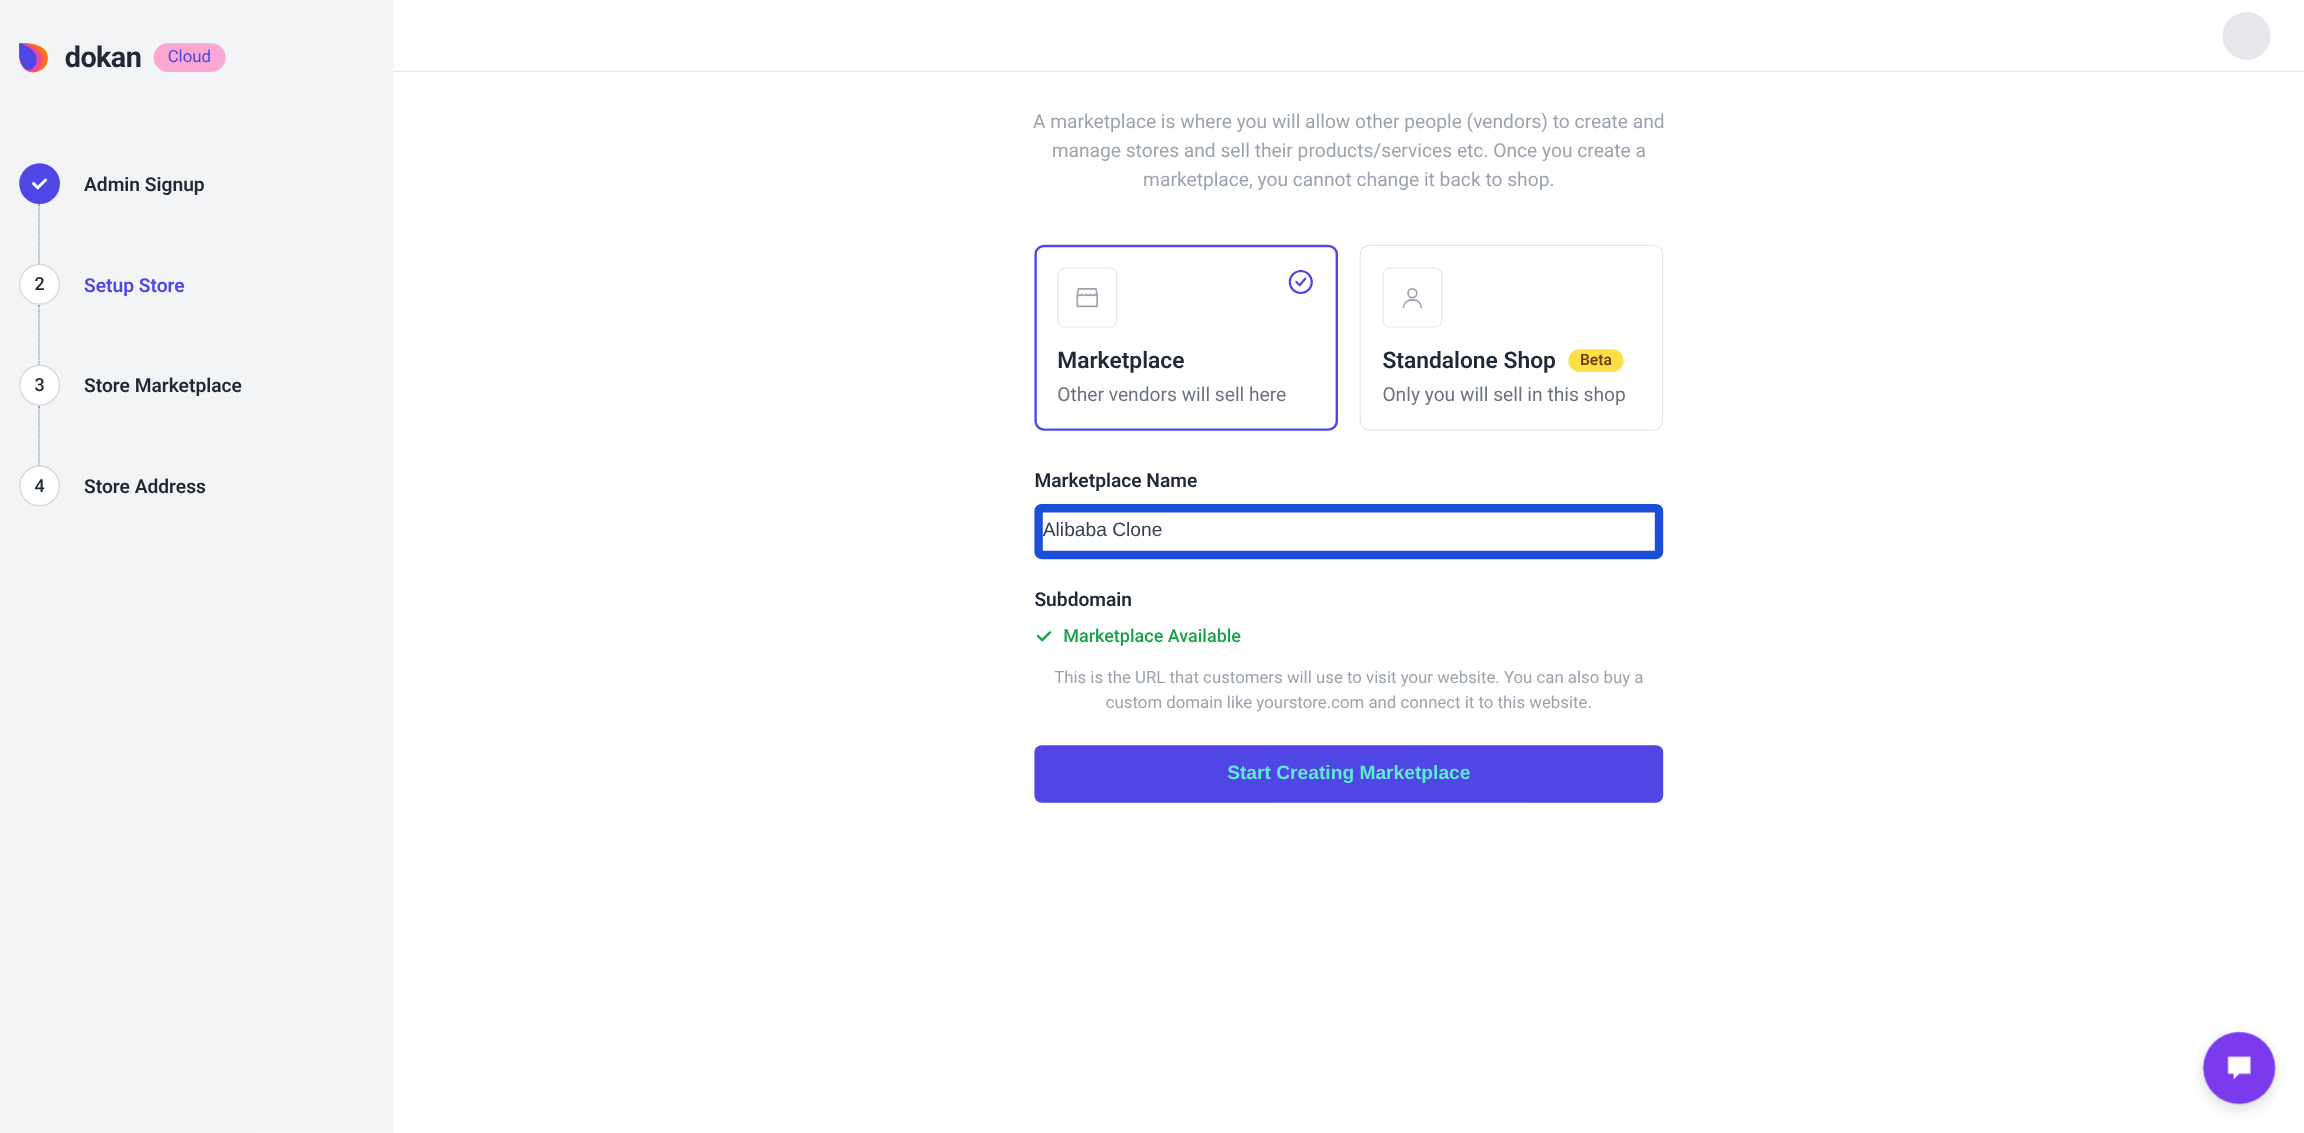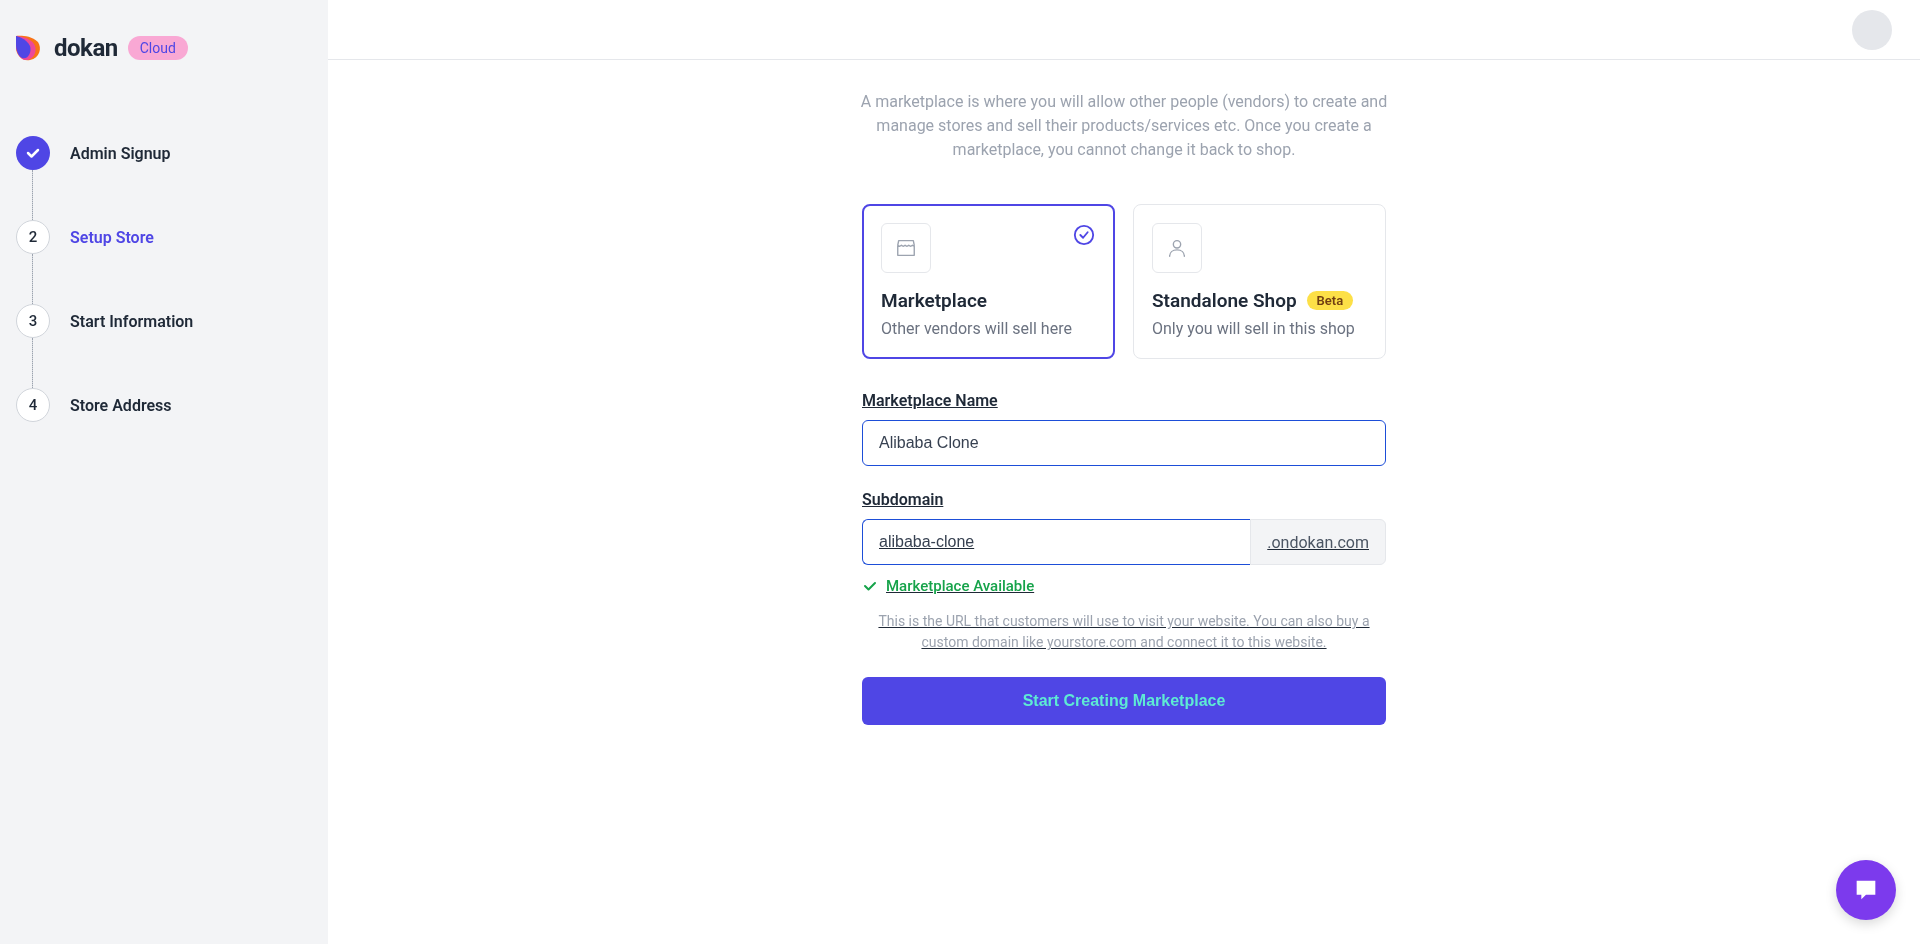--- a/index.html
+++ b/index.html
@@ -40,23 +40,23 @@
     .cards { display: flex; gap: 18px; margin-bottom: 32px; }
     .card { flex: 1; border: 1px solid #e5e7eb; border-radius: 8px; padding: 18px; cursor: pointer; position: relative; }
     .card.selected { border: 2px solid #4f46e5; padding: 17px; }
     .card-icon-box { width: 50px; height: 50px; border: 1px solid #e5e7eb; border-radius: 6px; display: flex; align-items: center; justify-content: center; margin-bottom: 16px; }
     .card-check { position: absolute; top: 18px; right: 18px; color: #4f46e5; }
     .card-title-row { display: flex; align-items: center; gap: 10px; margin-bottom: 6px; }
     .card-title { font-size: 19px; font-weight: 600; }
     .beta-badge { background: #fde047; color: #713f12; font-size: 13px; font-weight: 600; padding: 2px 10px; border-radius: 12px; }
     .card-desc { color: #6b7280; font-size: 16px; line-height: 1.4; }
     
-    .form-group { margin-bottom: 24px; text-decoration: underline; }
+    .form-group { margin-bottom: 24px; }
     .form-label { display: block; font-size: 16px; font-weight: 600; margin-bottom: 10px; }
-    .form-input { width: 100%; height: 46px; border: 1px solid #1d4ed8; border-radius: 6px; padding: 0 16px; font-size: 16px; color: #374151; }
+    .form-input { width: 100%; height: 46px; border: 7px solid #1d4ed8; border-radius: 6px; padding: 0 0; font-size: 16px; color: #374151; }
     
     .subdomain-row { display: flex; }
     .subdomain-input { flex: 1; border-radius: 6px 0 0 6px; border-right: none; }
     .subdomain-suffix { background: #f3f4f6; border: 1px solid #e5e7eb; border-radius: 0 6px 6px 0; padding: 0 16px; display: flex; align-items: center; font-size: 16px; color: #4b5563; }
     
     .availability { display: flex; align-items: center; gap: 8px; margin-top: 12px; color: #16a34a; font-size: 15px; font-weight: 500; }
     
     .help-text { color: #9ca3af; font-size: 14px; line-height: 1.5; margin-top: 16px; margin-bottom: 24px; text-align: center; }
     
     .primary-button { width: 100%; height: 48px; background: #4f46e5; color: #5eead4; border: none; border-radius: 6px; font-size: 16px; font-weight: 600; cursor: pointer; }
@@ -91,21 +91,21 @@
 
       <div class="step">
         <div class="step-line"></div>
         <div class="step-indicator current">2</div>
         <span class="step-label current">Setup Store</span>
       </div>
 
       <div class="step">
         <div class="step-line"></div>
         <div class="step-indicator upcoming">3</div>
-        <span class="step-label upcoming">Start Information</span>
+        <span class="step-label upcoming">Store Marketplace</span>
       </div>
 
       <div class="step">
         <div class="step-indicator upcoming">4</div>
         <span class="step-label upcoming">Store Address</span>
       </div>
     </div>
   </aside>
 
   <main class="main">
@@ -151,24 +151,20 @@
           </div>
         </div>
         
         <div class="form-group">
           <label class="form-label">Marketplace Name</label>
           <input type="text" class="form-input" value="Alibaba Clone" style="">
         </div>
         
         <div class="form-group">
           <label class="form-label">Subdomain</label>
-          <div class="subdomain-row">
-            <input type="text" class="form-input subdomain-input" value="alibaba-clone" style="">
-            <div class="subdomain-suffix">.ondokan.com</div>
-          </div>
           <div class="availability">
             <svg width="16" height="16" viewBox="0 0 16 16">
                 <path d="M3 8 L6.5 11.5 L13 5" stroke="#16a34a" stroke-width="2" fill="none" stroke-linecap="round" stroke-linejoin="round"></path>
               </svg>
             <span>Marketplace Available</span>
           </div>
           <p class="help-text">This is the URL that customers will use to visit your website. You can also buy a custom domain like yourstore.com and connect it to this website.</p>
         </div>
         
         <button class="primary-button">Start Creating Marketplace</button>

